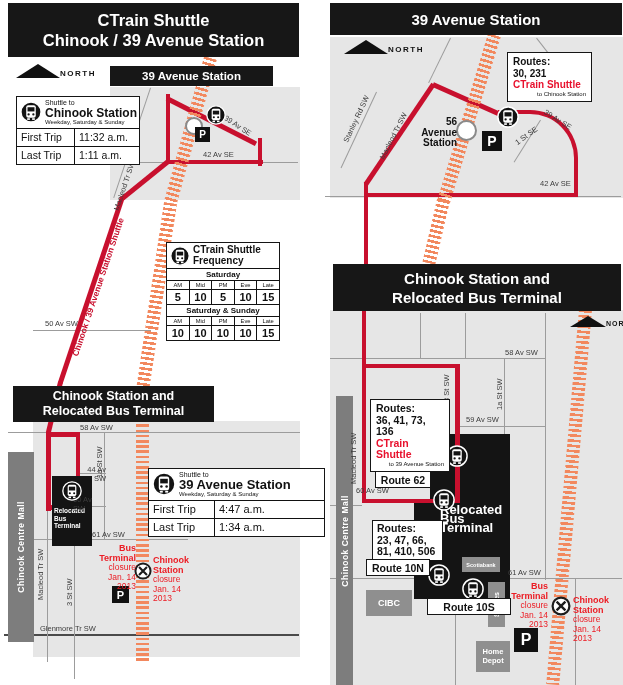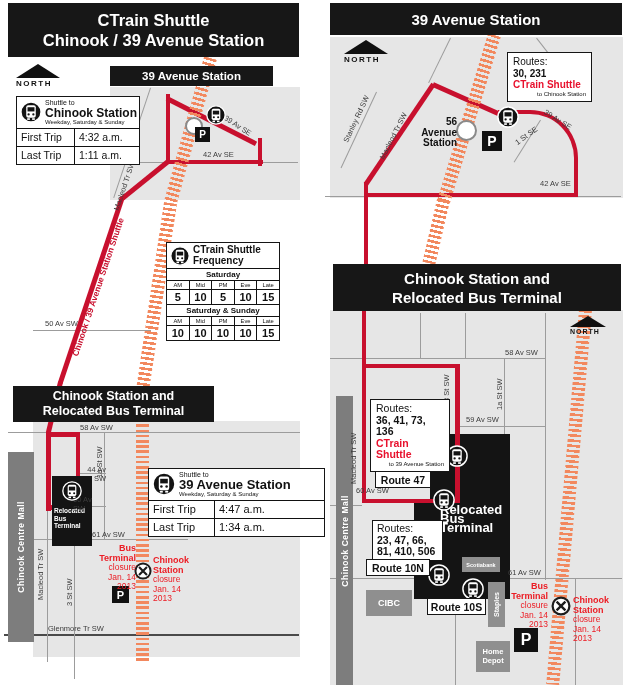--- a/index.html
+++ b/index.html
@@ -20,21 +20,21 @@
 .blackbox{position:absolute;background:#141414}
 .wtext{position:absolute;color:#fff;font-weight:700;white-space:pre-line;z-index:5}
 .wbox{position:absolute;background:#fff;border:1.6px solid #151515;z-index:6;color:#111}
 .rtag{position:absolute;background:#fff;border:1.6px solid #151515;z-index:6;font-weight:700;font-size:10.5px;display:flex;align-items:center;justify-content:center;color:#111}
 .busicon{position:absolute;z-index:6}
 .stn{position:absolute;background:#fff;border:2px solid #8a8a8a;border-radius:50%;z-index:5}
 .park{position:absolute;background:#111;color:#fff;font-weight:700;display:flex;align-items:center;justify-content:center;z-index:6}
 .xicon{position:absolute;z-index:6}
 .closure{position:absolute;color:#ec1c24;z-index:6;white-space:pre-line;font-size:8.5px;line-height:9.5px}
 .closure .nm{font-weight:700;font-size:9px;white-space:pre-line;display:block}
-.north{position:absolute;z-index:7;display:flex;flex-direction:column;align-items:flex-start}
+.north{position:absolute;z-index:7;display:flex;flex-direction:row;align-items:flex-end}
 .north .tri{width:0;height:0;border-left:22px solid transparent;border-right:22px solid transparent;border-bottom:14px solid #101010}
 .north .nt{font-weight:700;font-size:8px;letter-spacing:1.5px;color:#111;margin-top:1px}
 .north.small .tri{border-left-width:18px;border-right-width:18px;border-bottom-width:11px}
 .north.small .nt{font-size:7px;letter-spacing:1px}
 .routelabel{position:absolute;color:#c8102e;font-weight:700;font-size:8.5px;z-index:5;text-align:center}
 .stnlabel{position:absolute;font-weight:700;font-size:10px;line-height:10.5px;color:#111;text-align:right;white-space:pre-line;z-index:5}
 .sh-head{display:flex;align-items:center;gap:3px;padding:2px 3px}
 .sh-head svg{flex:0 0 auto}
 .sh-pre{font-size:7px;color:#111;line-height:7.5px}
 .sh-name{font-weight:700;font-size:12px;line-height:12.5px;color:#111;white-space:nowrap}
@@ -47,21 +47,21 @@
 .big .sh-cell.l{width:66px}
 .fq-head{display:flex;align-items:center;gap:3px;padding:2px 3px}
 .fq-title{font-weight:700;font-size:10px;line-height:10.5px;white-space:pre-line;color:#111}
 .fq-band{border-top:1.2px solid #111;text-align:center;font-weight:700;font-size:8px;color:#111;padding:1px 0}
 .fq-row{display:flex;border-top:1.2px solid #111}
 .fq-row div{flex:1;text-align:center;border-right:1.2px solid #111;color:#111}
 .fq-row div:last-child{border-right:none}
 .fq-cols div{font-size:5.8px;padding:1px 0}
 .fq-vals div{font-weight:700;font-size:11px;padding:1px 0}
 .ri{padding:3px 5px;color:#111}
-.ri .lab{font-weight:400;font-size:10.5px;line-height:11.5px}
+.ri .lab{font-weight:700;font-size:10.5px;line-height:11.5px}
 .ri .nums{font-weight:700;font-size:10.5px;line-height:11.5px;white-space:pre-line}
 .ri .sh{color:#e8112d;font-weight:700;font-size:10.5px;line-height:11.5px}
 .ri .dest{font-size:6px;text-align:right;line-height:7px;color:#111}
 </style>
 </head>
 <body>
 
 <svg width="0" height="0" style="position:absolute">
   <symbol id="sym-bus" viewBox="0 0 24 24">
     <circle cx="12" cy="12" r="11" fill="#131313" stroke="#fff" stroke-width="1.6"></circle>
@@ -186,21 +186,21 @@
   <div class="slabel" style="left:203px;top:151px">42 Av SE</div>
   <div class="slabel" style="left:95px;top:182px;width:60px;text-align:center;transform:rotate(-71.5deg)">Macleod Tr SW</div>
   <div class="slabel" style="left:45px;top:320px">50 Av SW</div>
   <div class="slabel" style="left:80px;top:424px">58 Av SW</div>
   <div class="slabel vert" style="left:96px;top:438px;height:40px">1a St SW</div>
   <div class="slabel" style="left:84px;top:466px;width:22px;text-align:right">44 Av
 SW</div>
   <div class="slabel" style="left:73px;top:496px;width:22px;text-align:left">60 Av
 SW</div>
   <div class="slabel" style="left:92px;top:531px">61 Av SW</div>
-  <div class="slabel" style="left:48px;top:625px">Glenmore Tr SW</div>
+  <div class="slabel" style="left:40px;top:625px">Glenmore Tr SW</div>
   <div class="slabel vert" style="left:37px;top:540px;height:60px">Macleod Tr SW</div>
   <div class="slabel vert" style="left:66px;top:560px;height:46px">3 St SW</div>
 
   <div class="slabel" style="left:326px;top:115px;width:62px;text-align:center;transform:rotate(-65deg)">Stanley Rd SW</div>
   <div class="slabel" style="left:362px;top:132px;width:64px;text-align:center;transform:rotate(-63deg)">Macleod Tr SW</div>
   <div class="slabel" style="left:542px;top:116px;transform:rotate(32deg)">39 Av SE</div>
   <div class="slabel" style="left:514px;top:132px;transform:rotate(-36deg)">1 St SE</div>
   <div class="slabel" style="left:540px;top:180px">42 Av SE</div>
   <div class="slabel" style="left:505px;top:349px">58 Av SW</div>
   <div class="slabel vert" style="left:443px;top:366px;height:36px">3 St SW</div>
@@ -276,21 +276,21 @@
           <use href="#sym-bus"></use>
         </svg>
       <div>
         <div class="sh-pre">Shuttle to</div>
         <div class="sh-name">Chinook Station</div>
         <div class="sh-days">Weekday, Saturday &amp; Sunday</div>
       </div>
     </div>
     <div class="sh-row">
         <div class="sh-cell l">First Trip</div>
-        <div class="sh-cell">4:32 a.m.</div>
+        <div class="sh-cell">11:32 a.m.</div>
       </div>
     <div class="sh-row">
         <div class="sh-cell l">Last Trip</div>
         <div class="sh-cell">1:11 a.m.</div>
       </div>
   </div>
 
   <div class="wbox" style="left:166px;top:242px;width:114px">
     <div class="fq-head">
       <svg width="20" height="20">
@@ -363,32 +363,32 @@
 
   <div class="wbox" style="left:370px;top:399px;width:80px">
     <div class="ri">
       <div class="lab">Routes:</div>
       <div class="nums">36, 41, 73, 136</div>
       <div class="sh">CTrain Shuttle</div>
       <div class="dest">to 39 Avenue Station</div>
     </div>
   </div>
 
-  <div class="rtag" style="left:375px;top:471px;width:56px;height:17px">Route 47</div>
+  <div class="rtag" style="left:375px;top:471px;width:56px;height:17px">Route 62</div>
 
   <div class="wbox" style="left:372px;top:520px;width:71px">
     <div class="ri" style="padding:2px 4px">
       <div class="lab">Routes:</div>
       <div class="nums">23, 47, 66,
 81, 410, 506</div>
     </div>
   </div>
 
   <div class="rtag" style="left:366px;top:559px;width:64px;height:17px">Route 10N</div>
-  <div class="rtag" style="left:427px;top:598px;width:59px;height:17px">Route 10S</div>
+  <div class="rtag" style="left:427px;top:598px;width:84px;height:17px">Route 10S</div>
 
   <div class="store" style="left:462px;top:557px;width:38px;height:15px;font-size:5.5px">Scotiabank</div>
   <div class="store" style="left:366px;top:590px;width:46px;height:26px;font-size:9px">CIBC</div>
   <div class="store" style="left:488px;top:582px;width:17px;height:45px"><span class="vert" style="font-size:7px">Staples</span></div>
   <div class="store" style="left:476px;top:641px;width:34px;height:31px;font-size:7.5px;line-height:8.5px">Home
 Depot</div>
 
 </div>
 
 </body></html>

